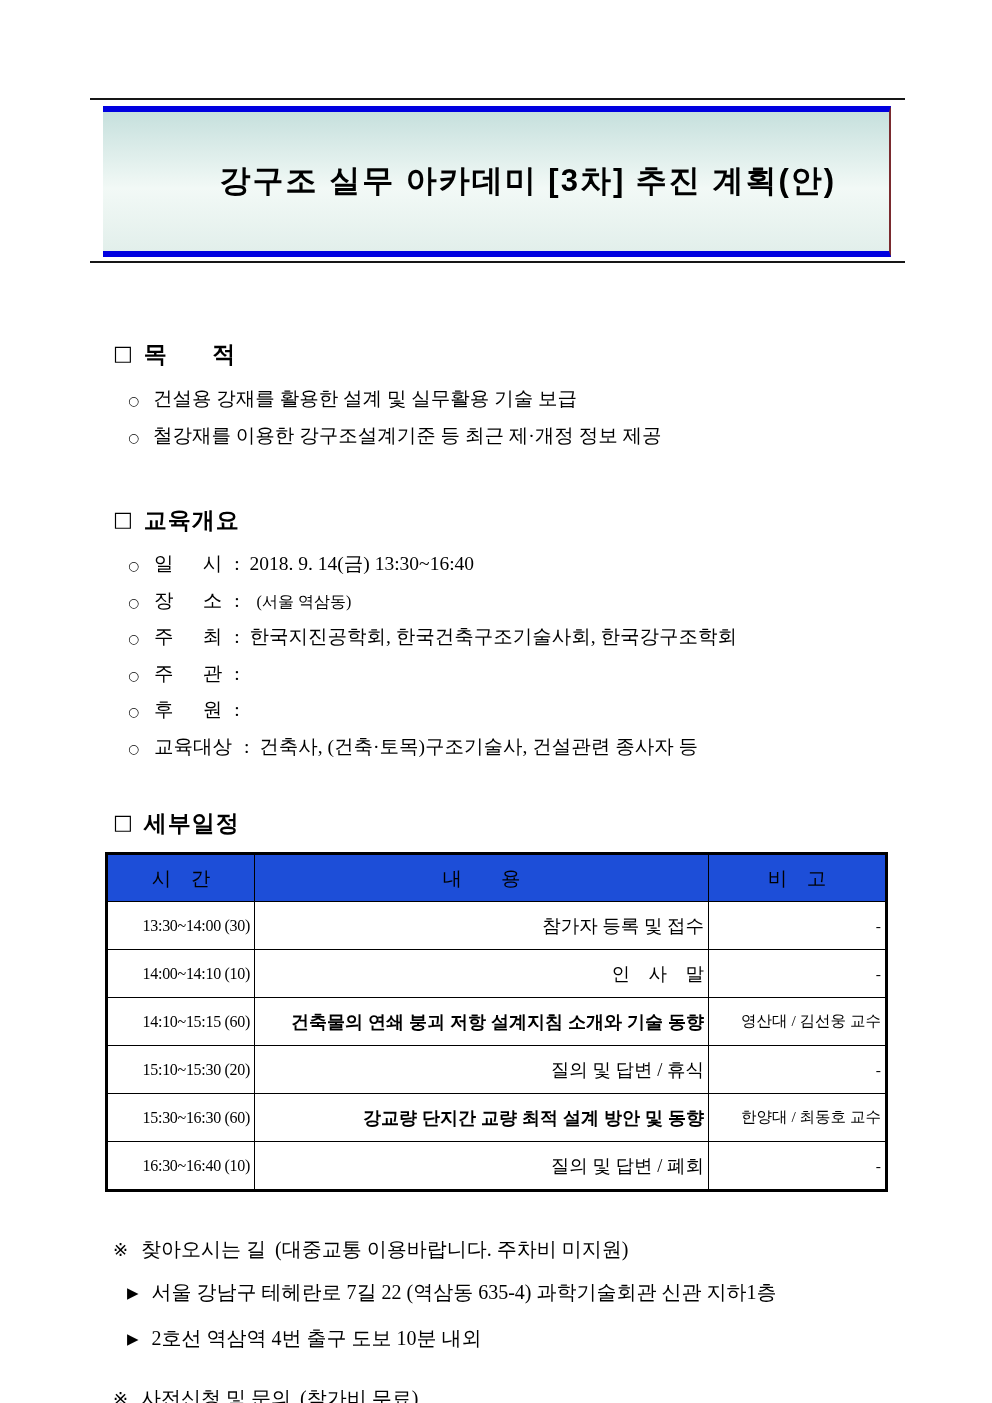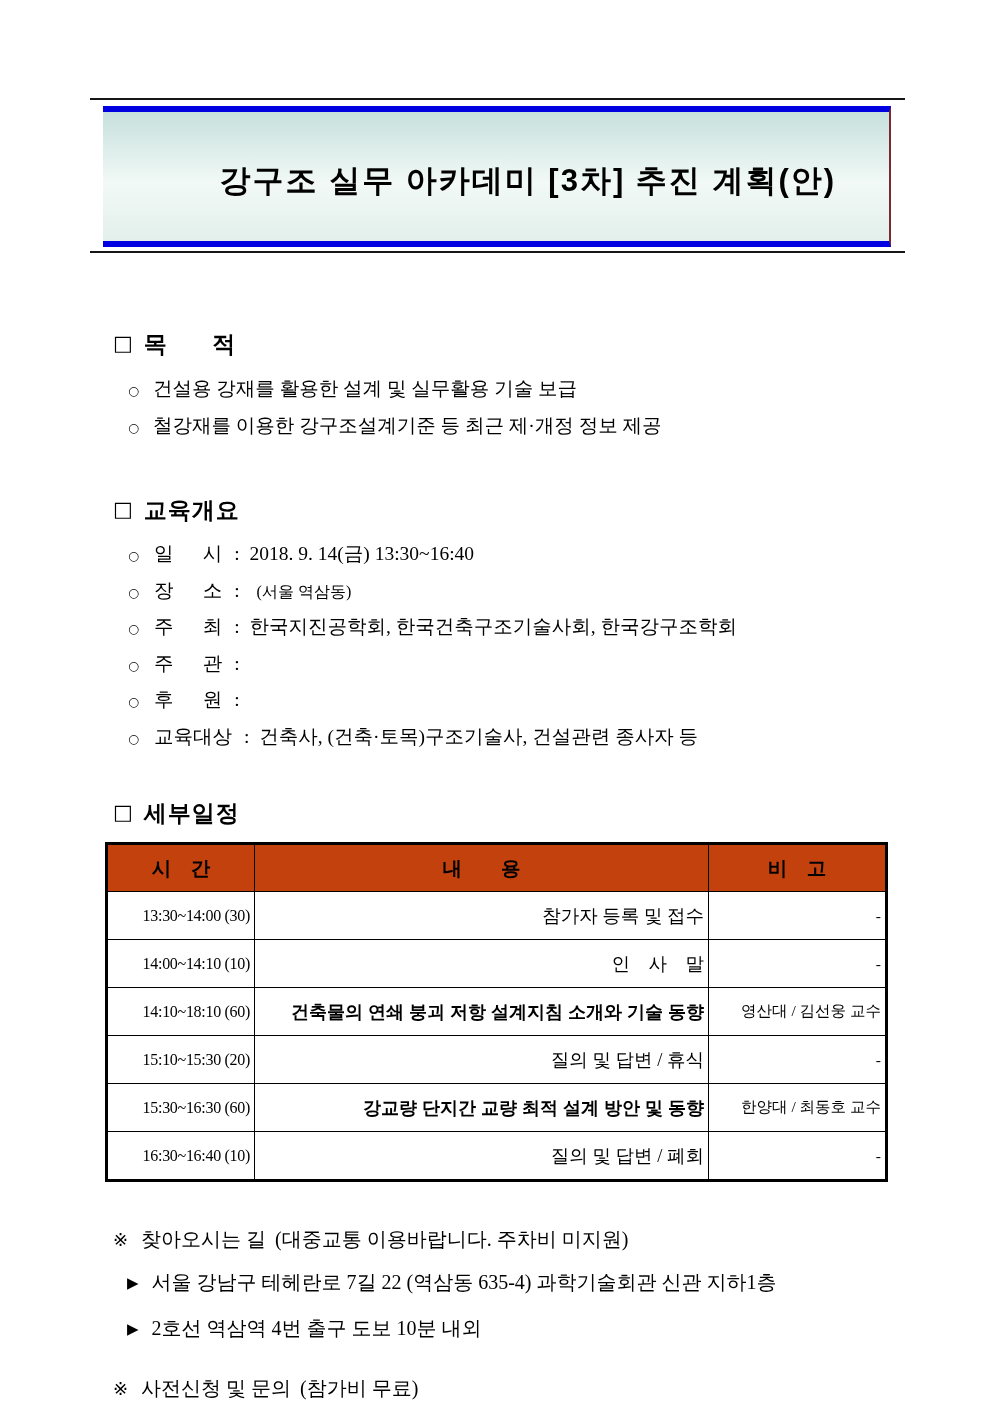--- a/index.html
+++ b/index.html
@@ -19,21 +19,21 @@
   }
   .banner{
     margin:0 14px 0 13px;
     border-top:6px solid #0000e0;
     border-bottom:6px solid #0000e0;
     border-right:2px solid #7a2a2e;
     background:linear-gradient(180deg,#c6e0dd 0%,#f2f9f6 55%,#e2efeb 100%);
     text-align:center;
     font-family:"Liberation Sans", sans-serif;
     font-weight:bold;font-size:31px;letter-spacing:2px;
-    padding:12px 0 3px;
+    padding:12px 0 13px;
     white-space:pre;
   }
 
   .content{margin:0 70px 0 90px;}
 
   
   .sec-head{
     margin:76px 0 0 23px;
     font-family:"Liberation Sans", sans-serif;
     font-weight:bold;font-size:23px;line-height:30px;
@@ -59,21 +59,21 @@
   .ov-note{font-size:16px;margin-left:7px;}
 
   
   table.schedule{
     margin:14px 0 0 15px;
     width:780px;border-collapse:collapse;table-layout:fixed;
     border:3px solid #000;
   }
   table.schedule th,table.schedule td{border:1.5px solid #000;padding:0 4px;}
   table.schedule thead th{
-    background:#c2410c;height:46px;font-weight:bold;font-size:19.5px;
+    background:#1d4ed8;height:46px;font-weight:normal;font-size:19.5px;
     white-space:pre;text-align:center;
   }
   table.schedule td{height:47px;text-align:right;vertical-align:middle;}
   .td-time{font-size:16px;letter-spacing:-0.3px;white-space:nowrap;}
   .td-content{font-size:18.5px;white-space:pre;}
   .td-content.lect{font-family:"Liberation Sans", sans-serif;font-weight:bold;font-size:18px;white-space:normal;}
   .td-note{font-size:15.5px;}
 
   
   .foot-head{
@@ -187,21 +187,21 @@
           <td class="td-time">13:30~14:00 (30)</td>
           <td class="td-content">참가자 등록 및 접수</td>
           <td class="td-note">-</td>
         </tr>
         <tr>
           <td class="td-time">14:00~14:10 (10)</td>
           <td class="td-content">인    사    말</td>
           <td class="td-note">-</td>
         </tr>
         <tr>
-          <td class="td-time">14:10~18:10 (60)</td>
+          <td class="td-time">14:10~15:15 (60)</td>
           <td class="td-content lect">건축물의 연쇄 붕괴 저항 설계지침 소개와 기술 동향</td>
           <td class="td-note">영산대 / 김선웅 교수</td>
         </tr>
         <tr>
           <td class="td-time">15:10~15:30 (20)</td>
           <td class="td-content">질의 및 답변 / 휴식</td>
           <td class="td-note">-</td>
         </tr>
         <tr>
           <td class="td-time">15:30~16:30 (60)</td>

